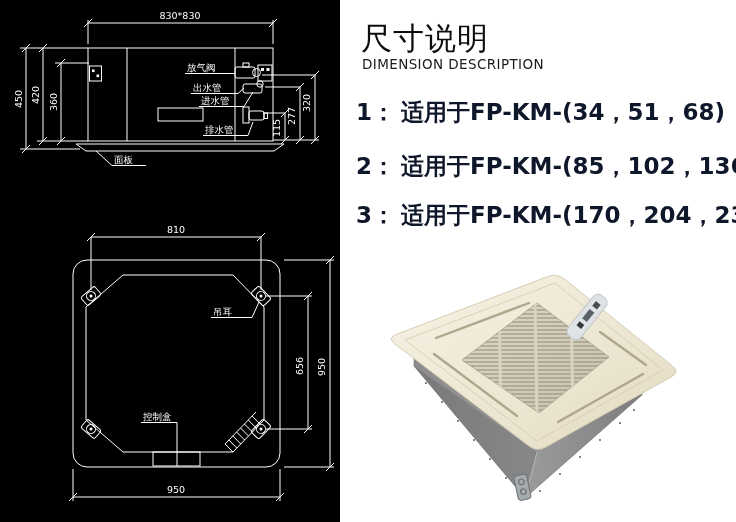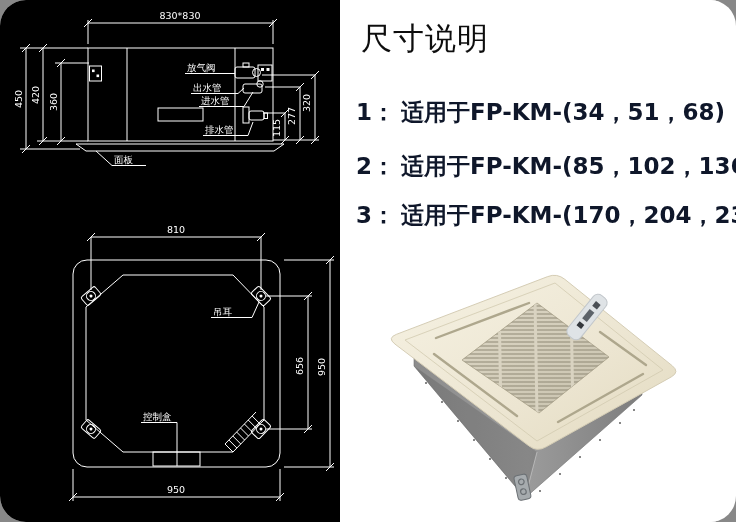--- a/index.html
+++ b/index.html
@@ -1,17 +1,17 @@
 <!DOCTYPE html>
 <html><head>
 <meta charset="utf-8">
 <style>
   html,body{margin:0;padding:0;background:#888;}
   .stage{position:relative;width:736px;height:522px;background:#ffffff;overflow:hidden;
-         font-family:"DejaVu Sans","Liberation Sans",sans-serif;border-radius:26px;}
+         font-family:"DejaVu Sans","Liberation Sans",sans-serif;}
   .drawing-panel{position:absolute;left:0;top:0;width:356px;height:522px;background:#000;}
   .drawing-svg{position:absolute;left:0;top:0;}
   .desc-panel{position:absolute;left:340px;top:0;width:380px;height:522px;background:#fff;}
   .desc-title{position:absolute;left:21px;top:18px;font-size:31px;font-weight:500;color:#0d0d0d;
               letter-spacing:1px;white-space:nowrap;}
   .desc-subtitle{position:absolute;left:22px;top:56px;font-size:13.5px;font-weight:400;color:#1b1b1b;
                  letter-spacing:0.4px;white-space:nowrap;}
   .desc-item{position:absolute;left:16px;font-size:23px;color:#0f172a;white-space:nowrap;font-weight:bold;}
   .desc-item .no{margin-right:6px;}
   .item-1{top:97px;} .item-2{top:151px;} .item-3{top:200px;}
@@ -218,20 +218,21 @@
           <line class="wl" x1="326" y1="264" x2="334" y2="256"></line>
             <line class="wl" x1="326" y1="471" x2="334" y2="463"></line>
           <text class="dim" x="325" y="367" text-anchor="middle" transform="rotate(-90 325 367)">950</text>
         </g>
       </g>
     </svg>
   </div>
 
   <div class="desc-panel">
     <div class="desc-title">尺寸说明</div>
+    <div class="desc-subtitle">DIMENSION DESCRIPTION</div>
 
     <div class="desc-item item-1">
       <span class="no">1：</span><span>适用于FP-KM-(34，51，68)</span>
     </div>
     <div class="desc-item item-2">
       <span class="no">2：</span><span>适用于FP-KM-(85，102，136)</span>
     </div>
     <div class="desc-item item-3">
       <span class="no">3：</span><span>适用于FP-KM-(170，204，238)</span>
     </div>

